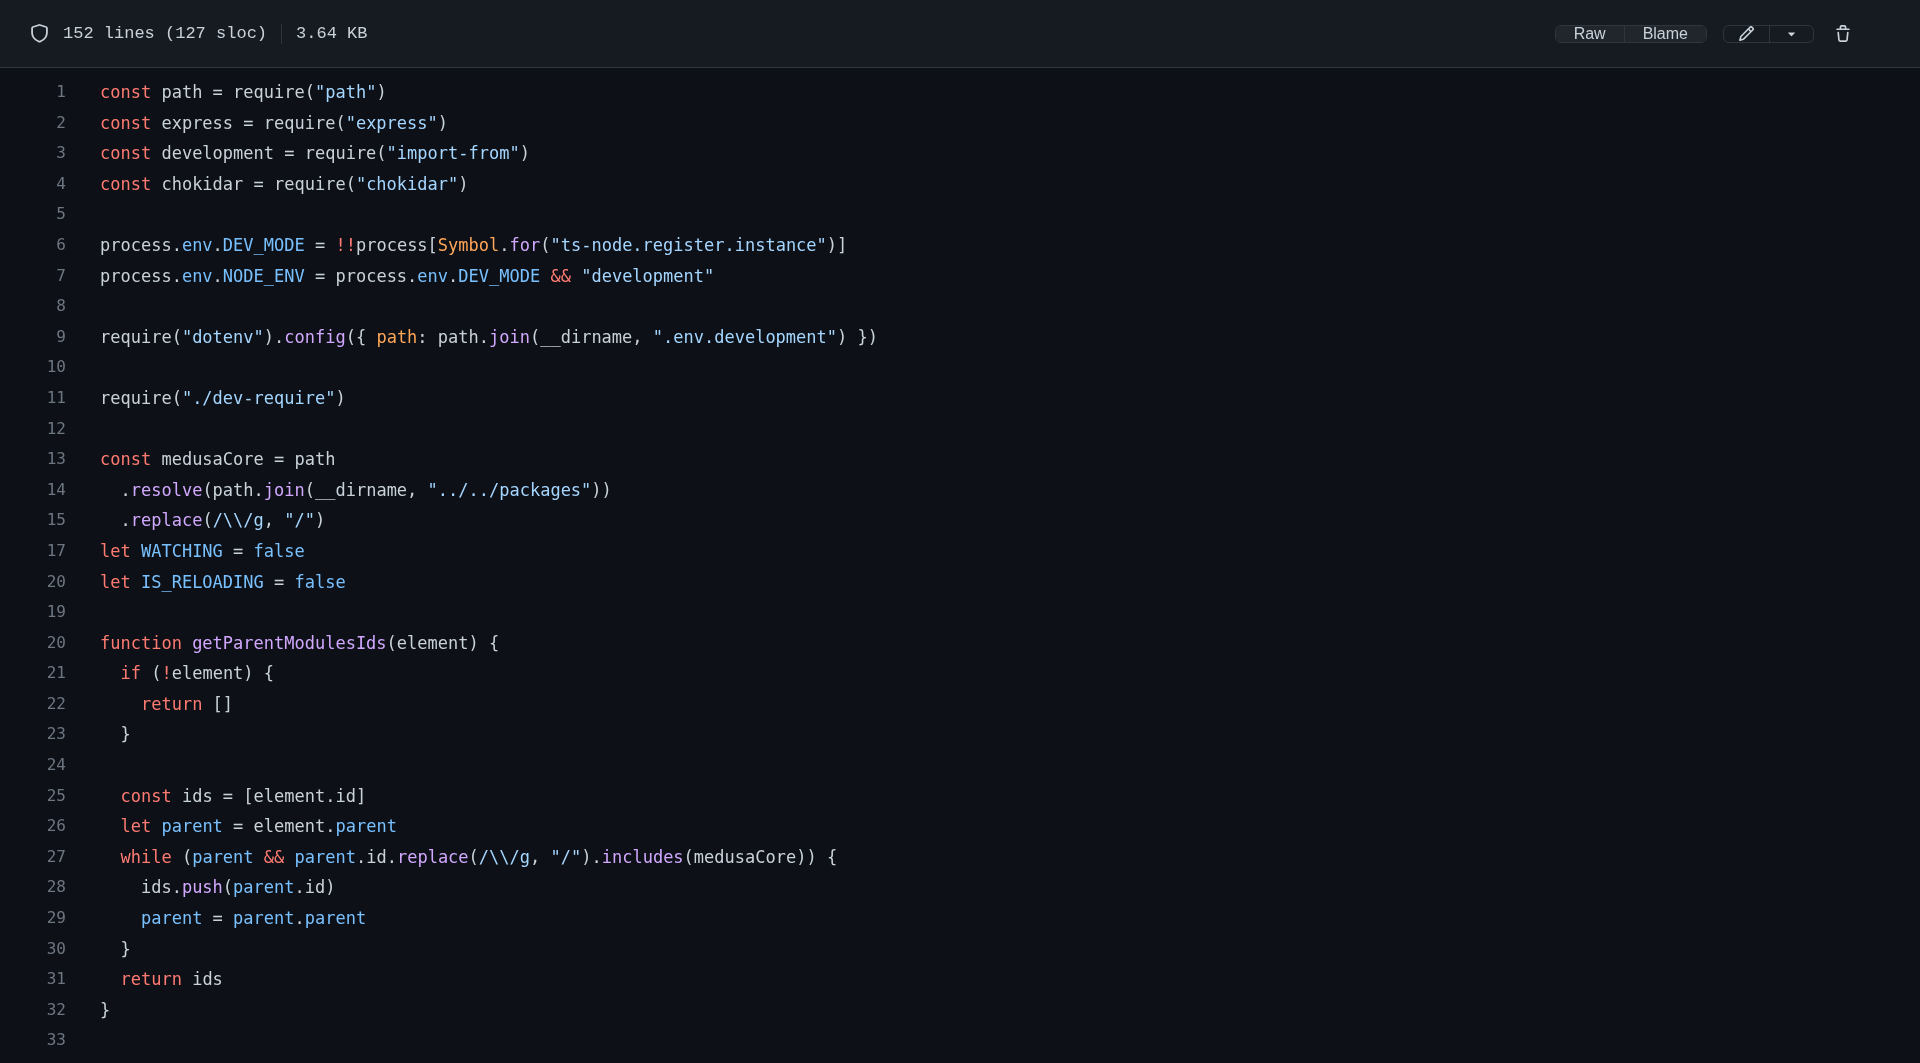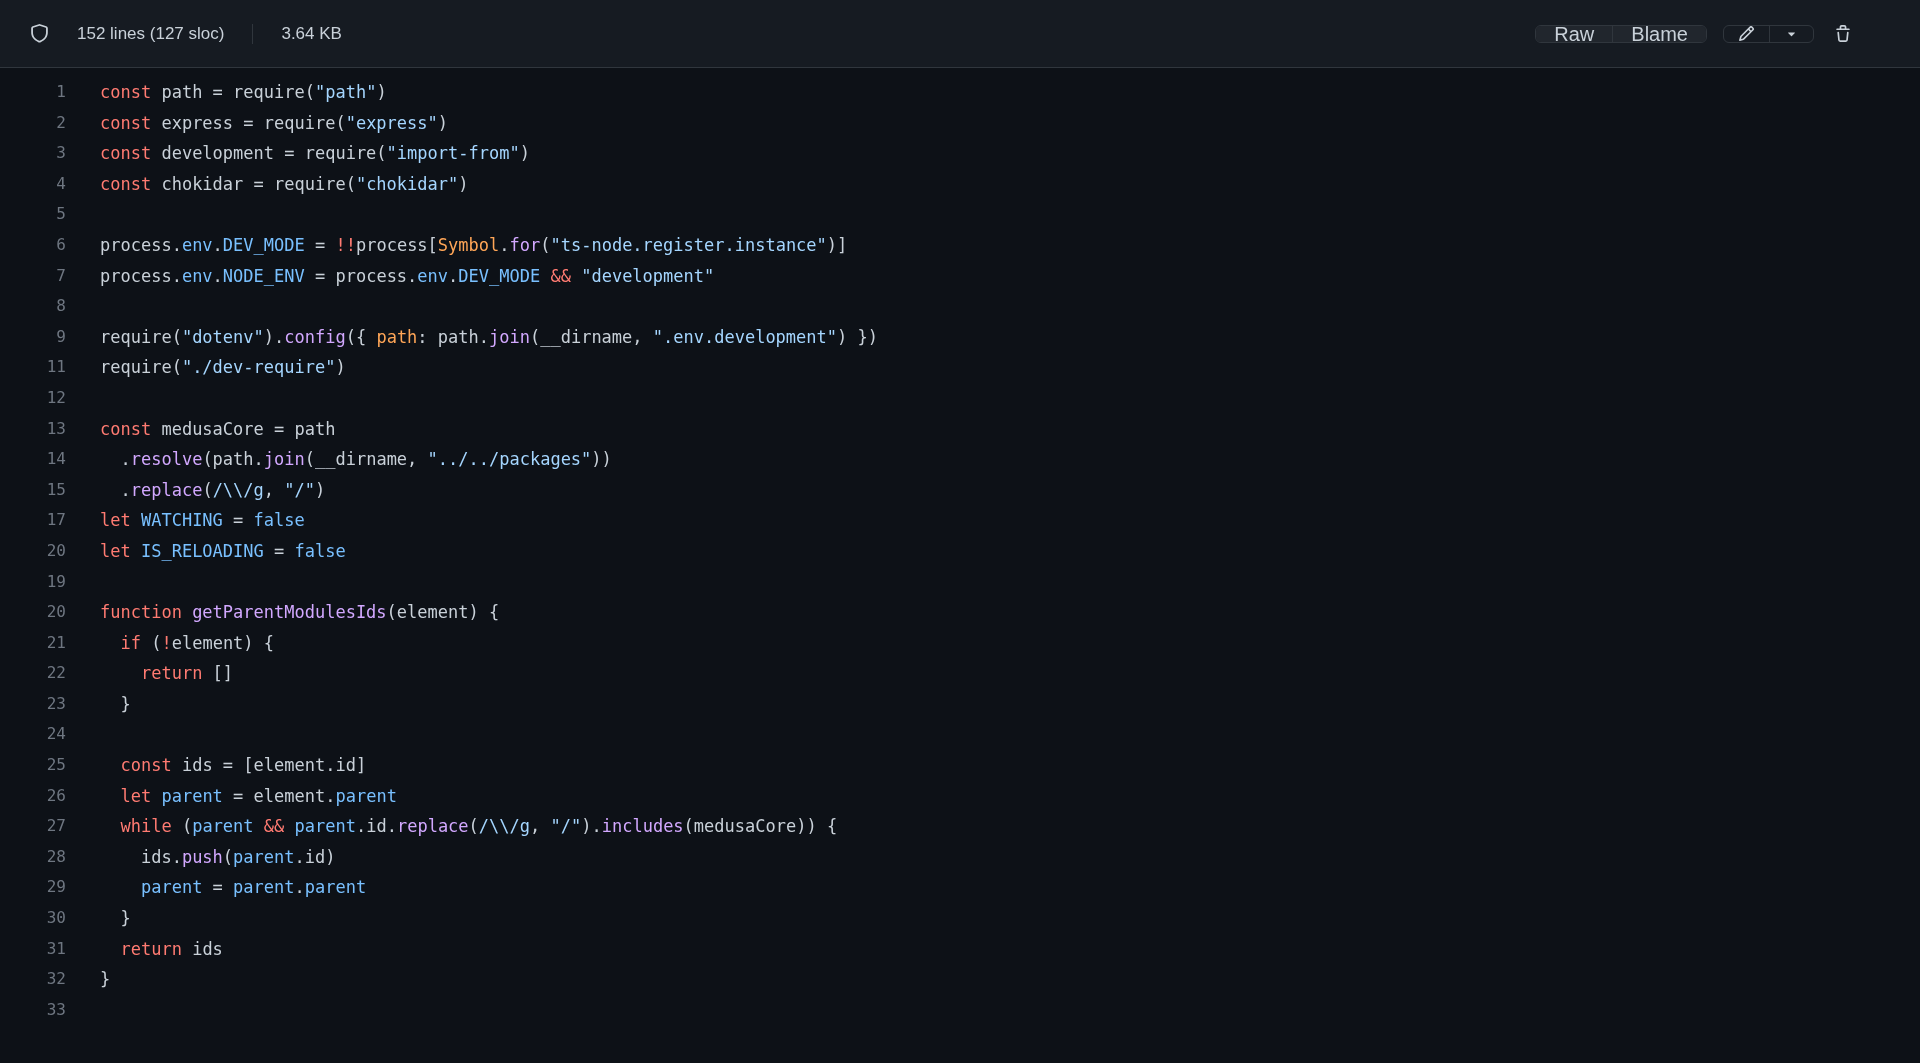--- a/index.html
+++ b/index.html
@@ -28,22 +28,22 @@
     background:var(--c-header-background);
     border-bottom:1px solid var(--c-border);
     display:flex;
     align-items:center;
     justify-content:space-between;
     padding:0 64px 0 30px;
   }
   .file-info{
     display:flex;
     align-items:center;
-    gap:28px;
-    font-family:Liberation Sans, sans-serif;
+    gap:14px;
+    font-family:Liberation Mono, monospace;
     font-size:17px;
     color:var(--c-text);
   }
   .file-info .octicon{display:inline-flex;color:#c9d1d9;}
   .file-info-divider{
     width:1px;height:20px;background:var(--c-border);
     display:inline-block;
   }
   .header-actions{
     display:flex;
@@ -54,21 +54,21 @@
     display:flex;
     border:1px solid var(--c-border);
     border-radius:6px;
     overflow:hidden;
   }
   .btn{
     background:#21262d;
     color:var(--c-text);
     border:none;
     font-family:"Liberation Sans", sans-serif;
-    font-size:20px;
+    font-size:16px;
     line-height:1;
     padding:0 18px;
     height:16px;
     cursor:pointer;
     display:flex;
     align-items:center;
     justify-content:center;
   }
   .btn + .btn{border-left:1px solid var(--c-border);}
   .btn-icon{
@@ -170,20 +170,21 @@
   <div>
       <div class="code-row"><span class="line-num">1</span><span class="line-code"><span class="tok-k">const </span><span class="tok-p">path = require(</span><span class="tok-s">"path"</span><span class="tok-p">)</span></span></div>
       <div class="code-row"><span class="line-num">2</span><span class="line-code"><span class="tok-k">const </span><span class="tok-p">express = require(</span><span class="tok-s">"express"</span><span class="tok-p">)</span></span></div>
       <div class="code-row"><span class="line-num">3</span><span class="line-code"><span class="tok-k">const </span><span class="tok-p">development = require(</span><span class="tok-s">"import-from"</span><span class="tok-p">)</span></span></div>
       <div class="code-row"><span class="line-num">4</span><span class="line-code"><span class="tok-k">const </span><span class="tok-p">chokidar = require(</span><span class="tok-s">"chokidar"</span><span class="tok-p">)</span></span></div>
       <div class="code-row"><span class="line-num">5</span><span class="line-code"></span></div>
       <div class="code-row"><span class="line-num">6</span><span class="line-code"><span class="tok-p">process.</span><span class="tok-c">env</span><span class="tok-p">.</span><span class="tok-c">DEV_MODE</span><span class="tok-p"> = </span><span class="tok-k">!!</span><span class="tok-p">process[</span><span class="tok-o">Symbol</span><span class="tok-p">.</span><span class="tok-f">for</span><span class="tok-p">(</span><span class="tok-s">"ts-node.register.instance"</span><span class="tok-p">)]</span></span></div>
       <div class="code-row"><span class="line-num">7</span><span class="line-code"><span class="tok-p">process.</span><span class="tok-c">env</span><span class="tok-p">.</span><span class="tok-c">NODE_ENV</span><span class="tok-p"> = process.</span><span class="tok-c">env</span><span class="tok-p">.</span><span class="tok-c">DEV_MODE</span><span class="tok-p"> </span><span class="tok-k">&amp;&amp;</span><span class="tok-p"> </span><span class="tok-s">"development"</span></span></div>
       <div class="code-row"><span class="line-num">8</span><span class="line-code"></span></div>
       <div class="code-row"><span class="line-num">9</span><span class="line-code"><span class="tok-p">require(</span><span class="tok-s">"dotenv"</span><span class="tok-p">).</span><span class="tok-f">config</span><span class="tok-p">({ </span><span class="tok-o">path</span><span class="tok-p">: path.</span><span class="tok-f">join</span><span class="tok-p">(__dirname, </span><span class="tok-s">".env.development"</span><span class="tok-p">) })</span></span></div>
+      <div class="code-row"><span class="line-num">10</span><span class="line-code"></span></div>
       <div class="code-row"><span class="line-num">11</span><span class="line-code"><span class="tok-p">require(</span><span class="tok-s">"./dev-require"</span><span class="tok-p">)</span></span></div>
       <div class="code-row"><span class="line-num">12</span><span class="line-code"></span></div>
       <div class="code-row"><span class="line-num">13</span><span class="line-code"><span class="tok-k">const </span><span class="tok-p">medusaCore = path</span></span></div>
       <div class="code-row"><span class="line-num">14</span><span class="line-code"><span class="tok-p">  .</span><span class="tok-f">resolve</span><span class="tok-p">(path.</span><span class="tok-f">join</span><span class="tok-p">(__dirname, </span><span class="tok-s">"../../packages"</span><span class="tok-p">))</span></span></div>
       <div class="code-row"><span class="line-num">15</span><span class="line-code"><span class="tok-p">  .</span><span class="tok-f">replace</span><span class="tok-p">(</span><span class="tok-s">/\\/g</span><span class="tok-p">, </span><span class="tok-s">"/"</span><span class="tok-p">)</span></span></div>
       <div class="code-row"><span class="line-num">17</span><span class="line-code"><span class="tok-k">let </span><span class="tok-c">WATCHING</span><span class="tok-p"> = </span><span class="tok-c">false</span></span></div>
       <div class="code-row"><span class="line-num">20</span><span class="line-code"><span class="tok-k">let </span><span class="tok-c">IS_RELOADING</span><span class="tok-p"> = </span><span class="tok-c">false</span></span></div>
       <div class="code-row"><span class="line-num">19</span><span class="line-code"></span></div>
       <div class="code-row"><span class="line-num">20</span><span class="line-code"><span class="tok-k">function </span><span class="tok-f">getParentModulesIds</span><span class="tok-p">(element) {</span></span></div>
       <div class="code-row"><span class="line-num">21</span><span class="line-code"><span class="tok-p">  </span><span class="tok-k">if</span><span class="tok-p"> (</span><span class="tok-k">!</span><span class="tok-p">element) {</span></span></div>

